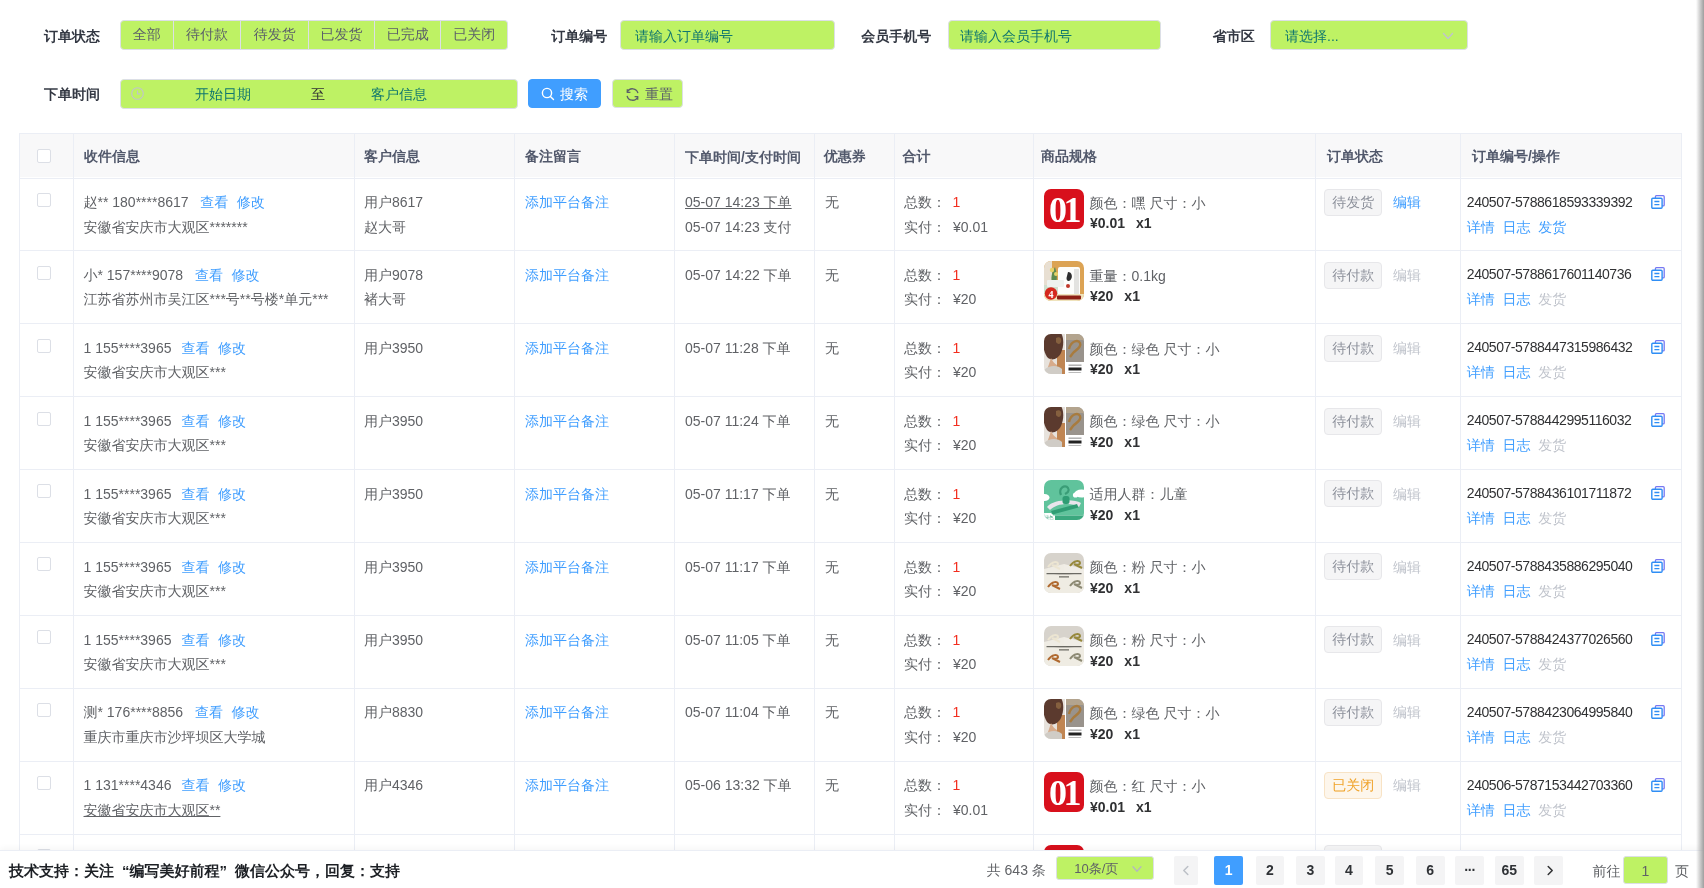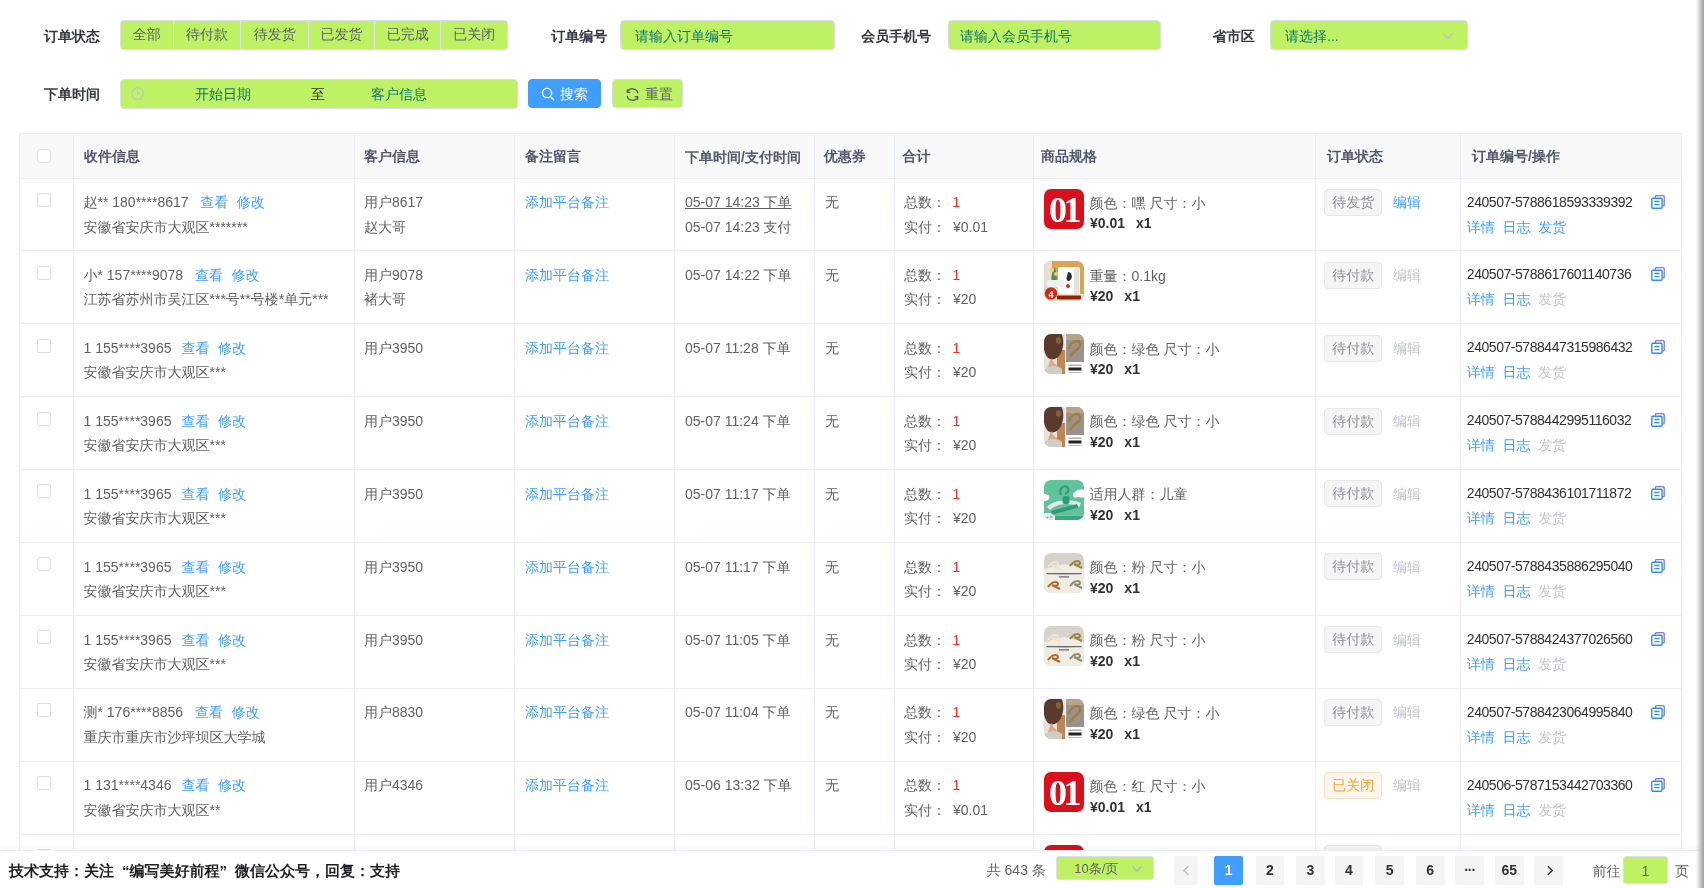--- a/index.html
+++ b/index.html
@@ -471,21 +471,21 @@
     <rect x="0.8" y="3.2" width="10.3" height="10.1" rx="1" fill="#fff" stroke="#2f8ef5" stroke-width="1.4"></rect>
     <path d="M3.4 6.5 h5 M3.4 9.6 h5" stroke="#2f8ef5" stroke-width="1.3"></path>
   </svg>
 <span class="t blue" style="left:1466.8px;top:726.8000000000001px;">详情</span>
 <span class="t blue" style="left:1502.5px;top:726.8000000000001px;">日志</span>
 <span class="t gray" style="left:1538.3px;top:726.8000000000001px;">发货</span>
 <span class="cb" style="left:37px;top:776.0px"></span>
 <span class="t" style="left:83.5px;top:775.3000000000001px;">1 131****4346</span>
 <span class="t blue" style="left:181.4px;top:775.3000000000001px;">查看</span>
 <span class="t blue" style="left:217.9px;top:775.3000000000001px;">修改</span>
-<span class="t" style="left:83.5px;top:799.7px;">安徽省安庆市大观区**</span>
+<span class="t" style="left:83.5px;top:799.7px;text-decoration:underline;">安徽省安庆市大观区**</span>
 <span class="t" style="left:364px;top:775.3000000000001px;">用户4346</span>
 <span class="t blue" style="left:525px;top:775.3000000000001px;">添加平台备注</span>
 <span class="t" style="left:685px;top:775.3000000000001px;">05-06 13:32 下单</span>
 <span class="t" style="left:825px;top:775.3000000000001px;">无</span>
 <span class="t" style="left:904px;top:775.3000000000001px;">总数：</span>
 <span class="t red" style="left:952.5px;top:775.3000000000001px;">1</span>
 <span class="t" style="left:904px;top:799.7px;">实付：</span>
 <span class="t" style="left:953px;top:799.7px;">¥0.01</span>
 <svg style="left:1044px;top:771.7px" width="40" height="40" viewBox="0 0 40 40">
     <defs>

